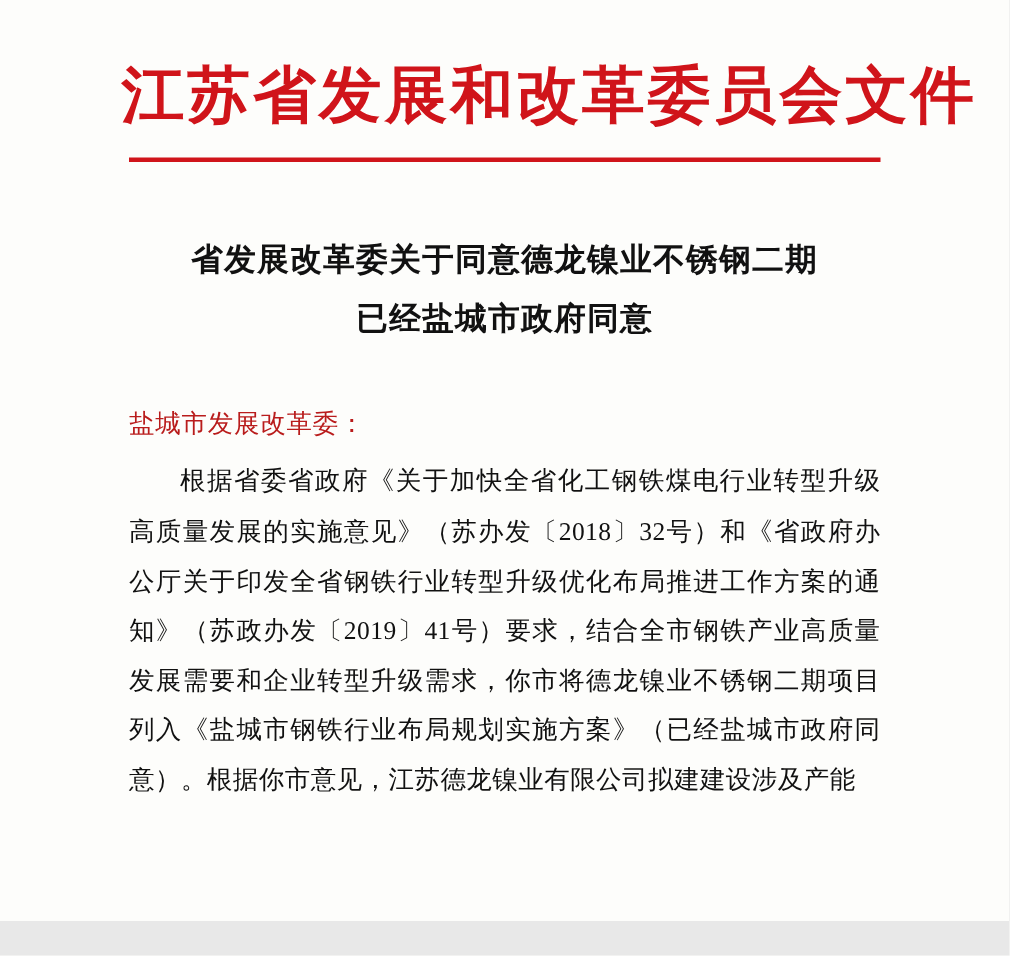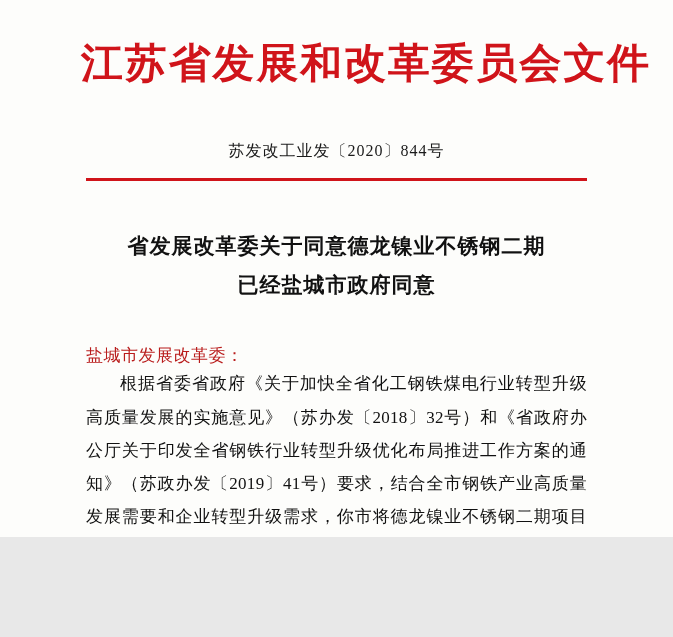--- a/index.html
+++ b/index.html
@@ -6,21 +6,21 @@
     margin: 0;
     padding: 0;
     background: #e8e8e8;
   }
   body {
     font-family: "Liberation Serif", "DejaVu Serif", serif;
   }
   .page {
     position: relative;
     width: 673px;
-    height: 537px;
+    height: 614px;
     background: #fdfdfb;
     overflow: hidden;
     box-sizing: border-box;
   }
   .doc-inner {
     position: absolute;
     left: 0;
     top: 0;
     width: 673px;
     height: 637px;
@@ -65,41 +65,41 @@
   .doc-title .line {
     display: block;
   }
   .recipient {
     margin-top: 40px;
     font-size: 17px;
     color: #b91c1c;
     letter-spacing: 0.5px;
   }
   .body-text {
+    margin-top: 10px;
     font-size: 17px;
     line-height: 1.95;
     color: #111;
     text-align: justify;
     text-justify: inter-ideograph;
     letter-spacing: 0.3px;
   }
   .body-text .para {
     display: block;
     text-indent: 2em;
   }
 </style>
 </head>
 <body>
 
 <div class="page">
   <div class="doc-inner">
 
     <div class="masthead">江苏省发展和改革委员会文件</div>
 
-    <div class="doc-number">苏发改工业发〔2020〕844号</div>
 
     <div class="red-rule"></div>
 
     <div class="doc-title">
       <span class="line">省发展改革委关于同意德龙镍业不锈钢二期</span>
       <span class="line">已经盐城市政府同意</span>
     </div>
 
     <div class="recipient">盐城市发展改革委：</div>
 

